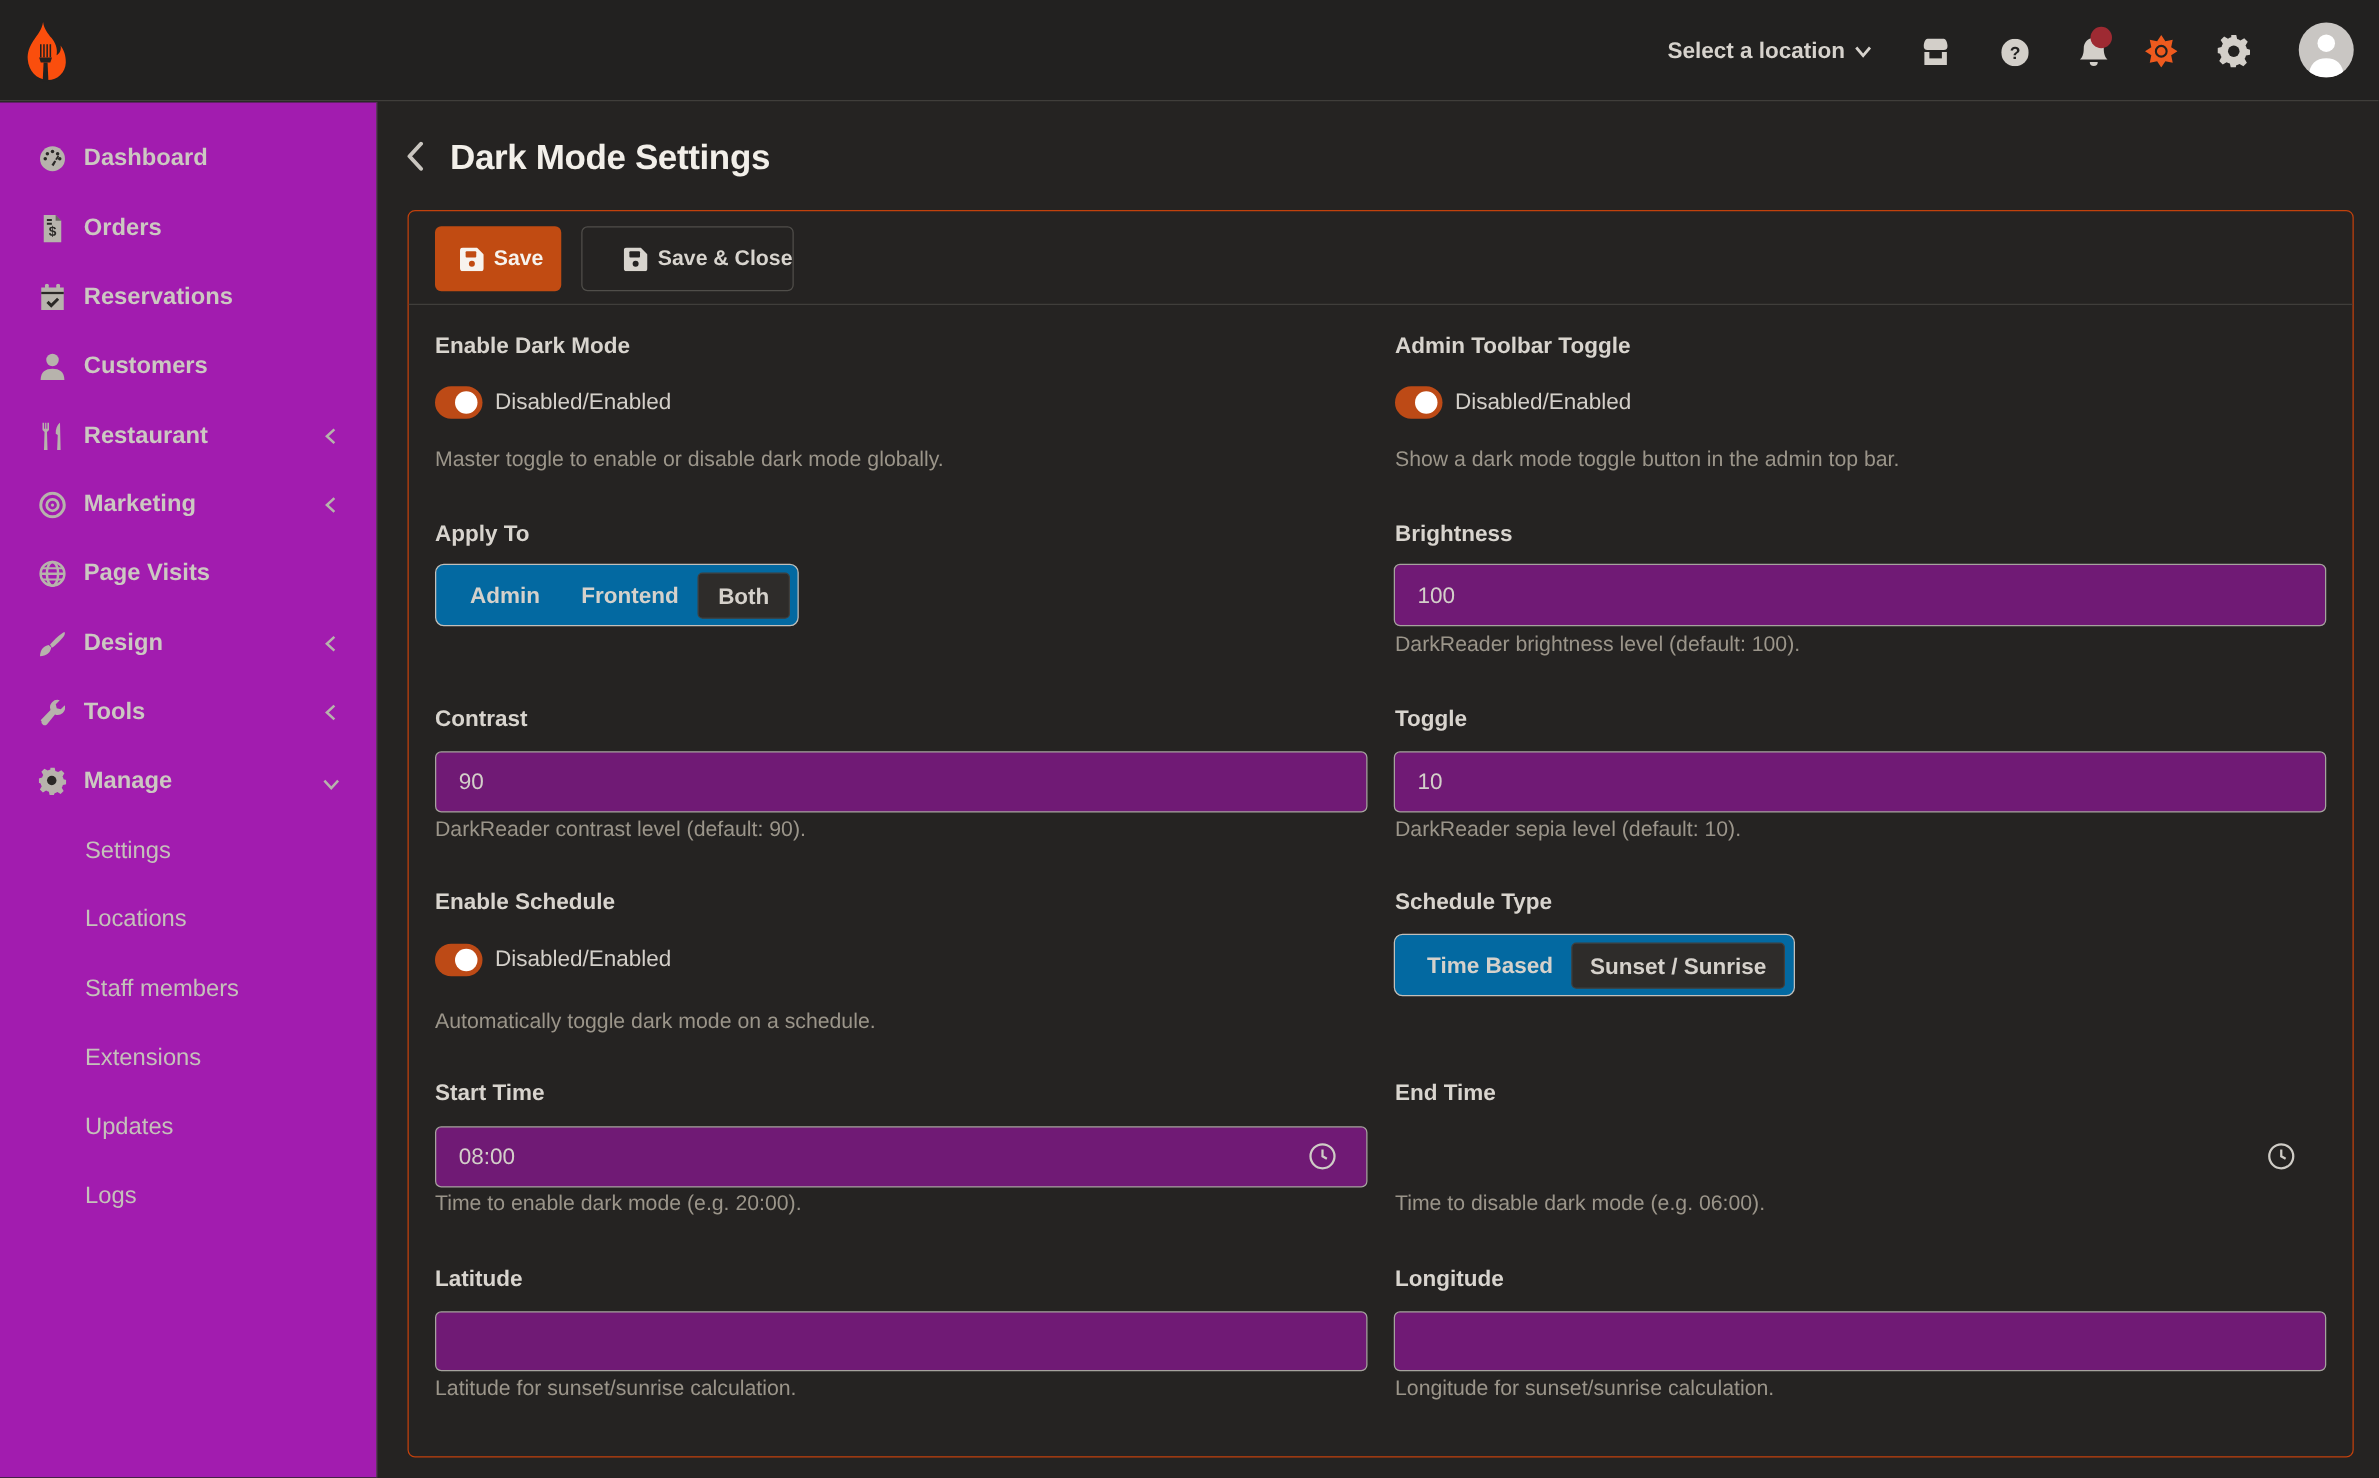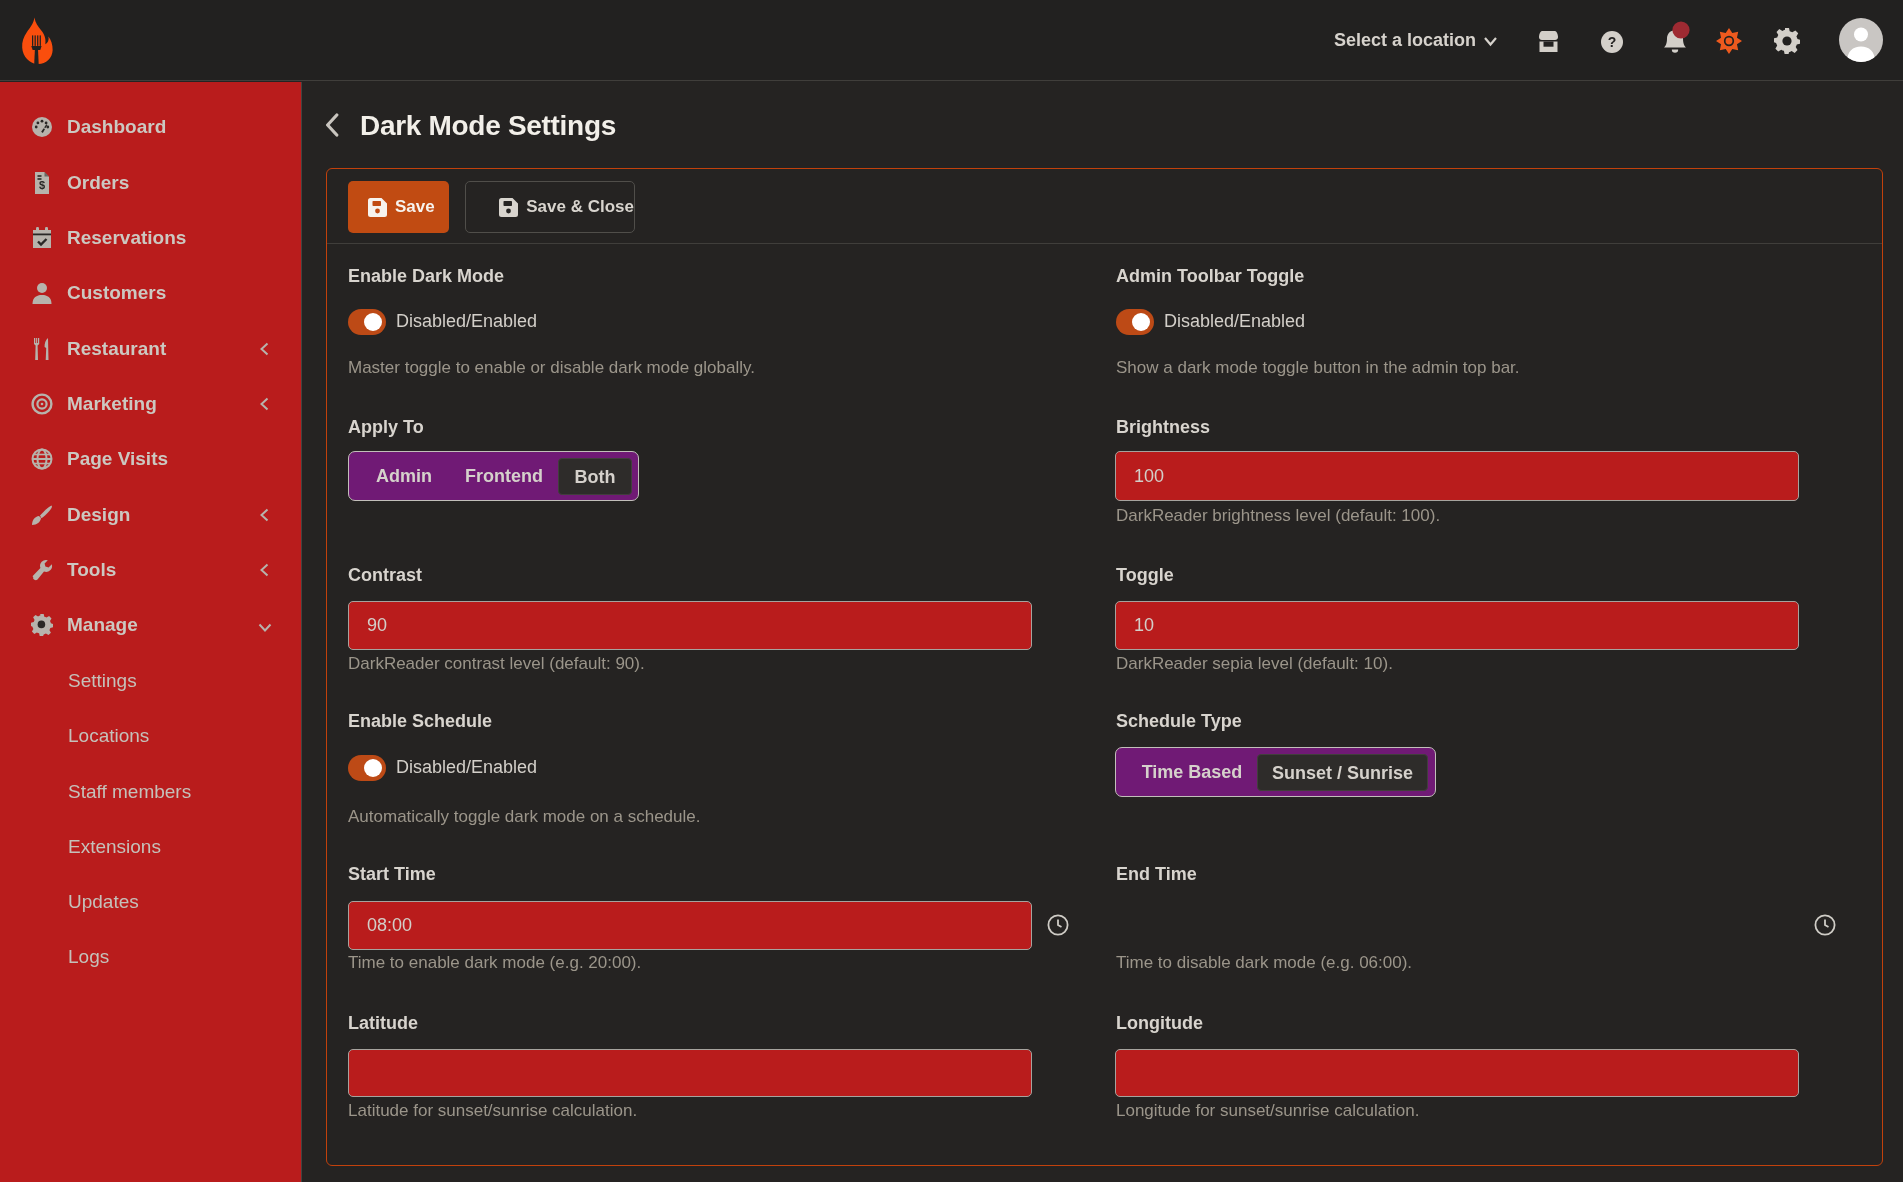--- a/index.html
+++ b/index.html
@@ -2,21 +2,21 @@
 <html><head>
 <meta charset="utf-8">
 <style>
   * { margin:0; padding:0; box-sizing:border-box; }
   html,body { width:1903px; height:1182px; overflow:hidden; background:#252322;
     font-family:"Liberation Sans", sans-serif; }
   .page { position:relative; width:1903px; height:1182px; }
   .topbar { position:absolute; left:0; top:0; width:1903px; height:81px;
     background:#222120; border-bottom:1px solid #403e3b; }
   .sidebar { position:absolute; left:0; top:82px; width:302px; height:1100px;
-    background:#b91c1c; border-right:1px solid #454341; }
+    background:#a21caf; border-right:1px solid #454341; }
   .main { position:absolute; left:302px; top:82px; width:1601px; height:1100px;
     background:#252322; }
   .abs { position:absolute; }
 
   
   .selloc { position:absolute; left:1334px; top:30px; color:#d6d2cc; font-size:18px; font-weight:700; }
   .avatar { position:absolute; left:1839px; top:18px; width:44px; height:44px; border-radius:50%;
     background:#c9c6c3; overflow:hidden; }
 
   
@@ -35,26 +35,26 @@
     border:1px solid #c2410c; border-radius:6px; background:#252322; }
   .cardhead { position:absolute; left:0; top:0; width:100%; height:75px; border-bottom:1px solid #403e3b; }
   .btn { position:absolute; top:12px; height:52px; border-radius:5px; font-size:17px; font-weight:700;
     display:flex; align-items:center; }
   .btn-save { left:21px; width:101px; background:#c14b12; color:#f7f3ee; }
   .btn-sc { left:138px; width:170px; background:transparent; border:1px solid #504e4a; color:#d8d4ce;justify-content:flex-end; }
 
   
   .lbl { position:absolute; color:#d8d4ce; font-size:18px; font-weight:700; white-space:nowrap; }
   .help { position:absolute; color:#9b958a; font-size:17px; white-space:nowrap; }
-  .input { position:absolute; width:684px; height:50px; border:1px solid #a6a39e; border-radius:5px;
-    background:#b91c1c; color:#d3cfc9; font-size:18px; line-height:48px; padding-left:18px; }
+  .input { position:absolute; width:746px; height:50px; border:1px solid #a6a39e; border-radius:5px;
+    background:#701a75; color:#d3cfc9; font-size:18px; line-height:48px; padding-left:18px; }
   .toggle { position:absolute; width:38px; height:26px; border-radius:13px; background:#bd4a16; }
   .toggle .knob { position:absolute; right:4px; top:4px; width:18px; height:18px; border-radius:50%; background:#fff; }
   .tgtext { position:absolute; color:#d3cfc9; font-size:18px; }
-  .seg { position:absolute; height:50px; border:1px solid #c2bfba; border-radius:7px; background:#701a75; }
+  .seg { position:absolute; height:50px; border:1px solid #c2bfba; border-radius:7px; background:#0369a1; }
   .seg .opt { position:absolute; top:6px; height:37px; line-height:37px; text-align:center;
     color:#d5d1cb; font-size:18px; font-weight:700; }
   .seg .sel { background:#2e2c2a; border:1px solid #413f3c; border-radius:4px; }
 </style>
 </head>
 <body>
 <div class="page">
 
   <div class="topbar">
     <svg class="abs" style="left:20px; top:17px;" width="33" height="48" viewBox="0 0 32 47">

